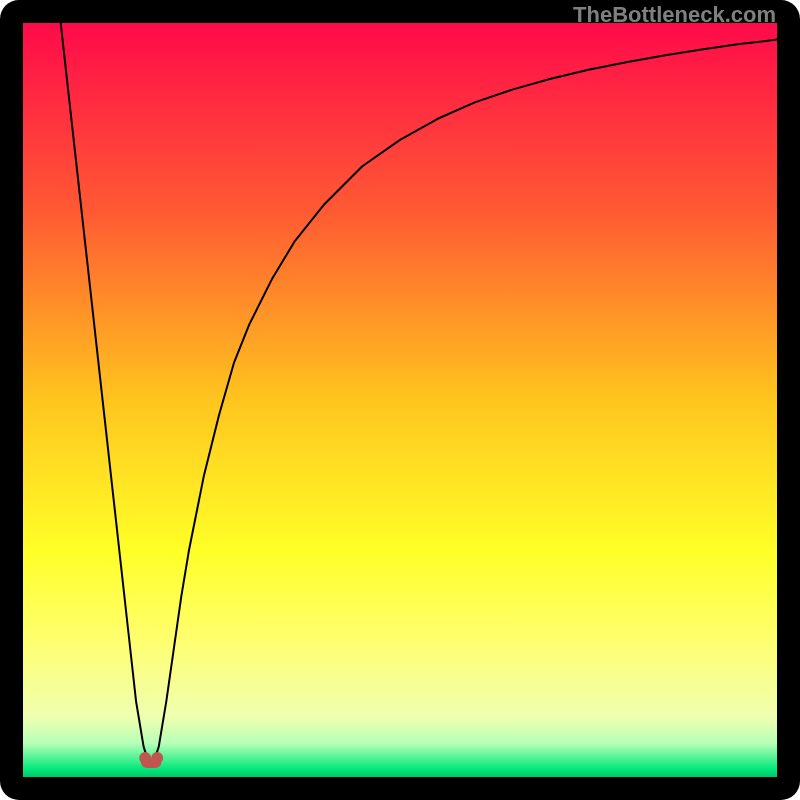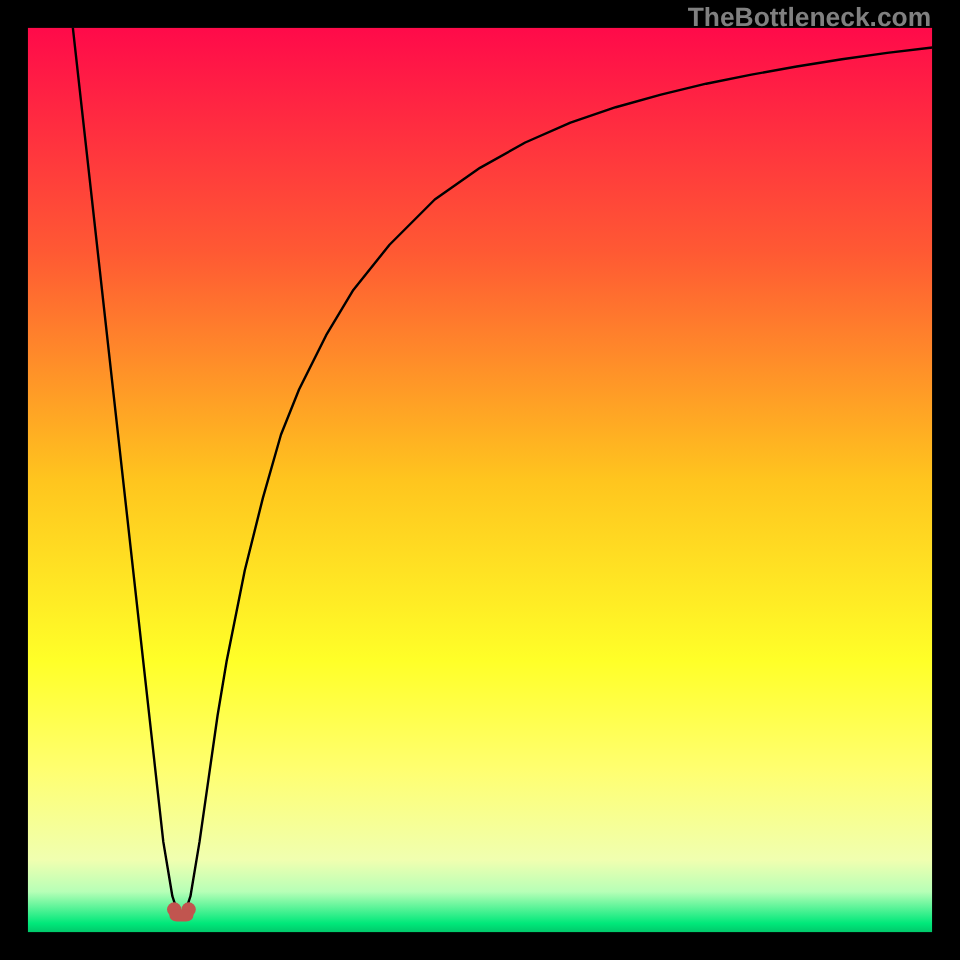--- a/index.html
+++ b/index.html
@@ -8,20 +8,21 @@
     width: 800px;
     height: 800px;
     overflow: hidden;
     font-family: Arial, Helvetica, sans-serif;
   }
   .frame {
     width: 800px;
     height: 800px;
     background: #000;
     position: relative;
+    border-radius: 19px;
   }
   .plot-area {
     position: absolute;
     left: 23px;
     top: 23px;
     width: 754px;
     height: 754px;
     overflow: hidden;
   }
   .gradient-bg {

